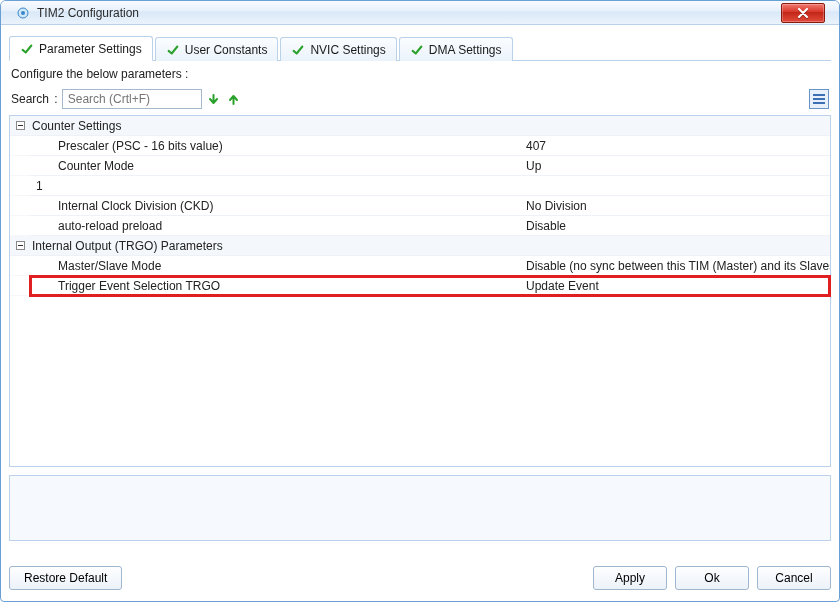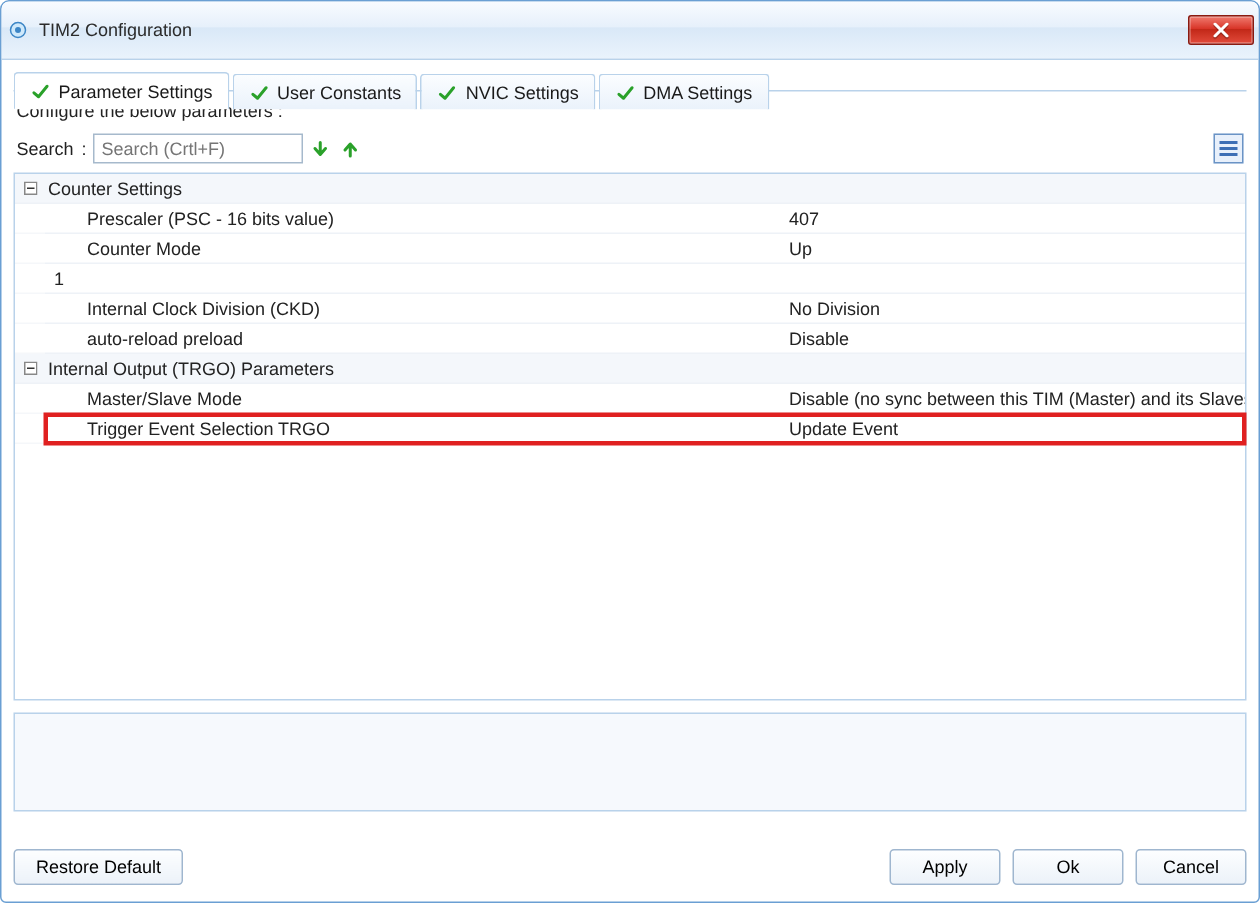--- a/index.html
+++ b/index.html
@@ -17,26 +17,26 @@
     height: 602px;
     position: relative;
     border: 1px solid #6a9fd3;
     border-radius: 6px 6px 4px 4px;
     background: #fff;
     overflow: hidden;
   }
 
   
   .titlebar {
-    height: 39px;
+    height: 24px;
     background: linear-gradient(#f8fbff,#e6f0fb 45%,#d9e8f7 46%,#eaf3fc);
     border-bottom: 1px solid #b9d2ea;
     display: flex;
     align-items: center;
-    padding: 0 3px;
+    padding: 0 14px;
     gap: 6px;
   }
   .titlebar .title {
     flex: 1;
     font-size: 12px;
     color: #2b2b2b;
   }
   .titlebar .app-icon {
     width: 16px; height: 16px;
     display: inline-flex; align-items: center; justify-content: center;
@@ -74,21 +74,21 @@
     padding: 0 10px;
     border: 1px solid #b9d2ea;
     border-bottom: none;
     border-radius: 3px 3px 0 0;
     background: linear-gradient(#fbfdff,#eaf2fb);
     display: inline-flex;
     align-items: center;
     gap: 5px;
     color: #1a1a1a;
     position: relative;
-    top: 13px;
+    top: 1px;
     cursor: default;
   }
   .tab.active {
     background: #fff;
     border-bottom: 1px solid #fff;
     height: 25px;
   }
   .tab svg { width: 14px; height: 14px; }
   .tab-label { white-space: nowrap; }
 

